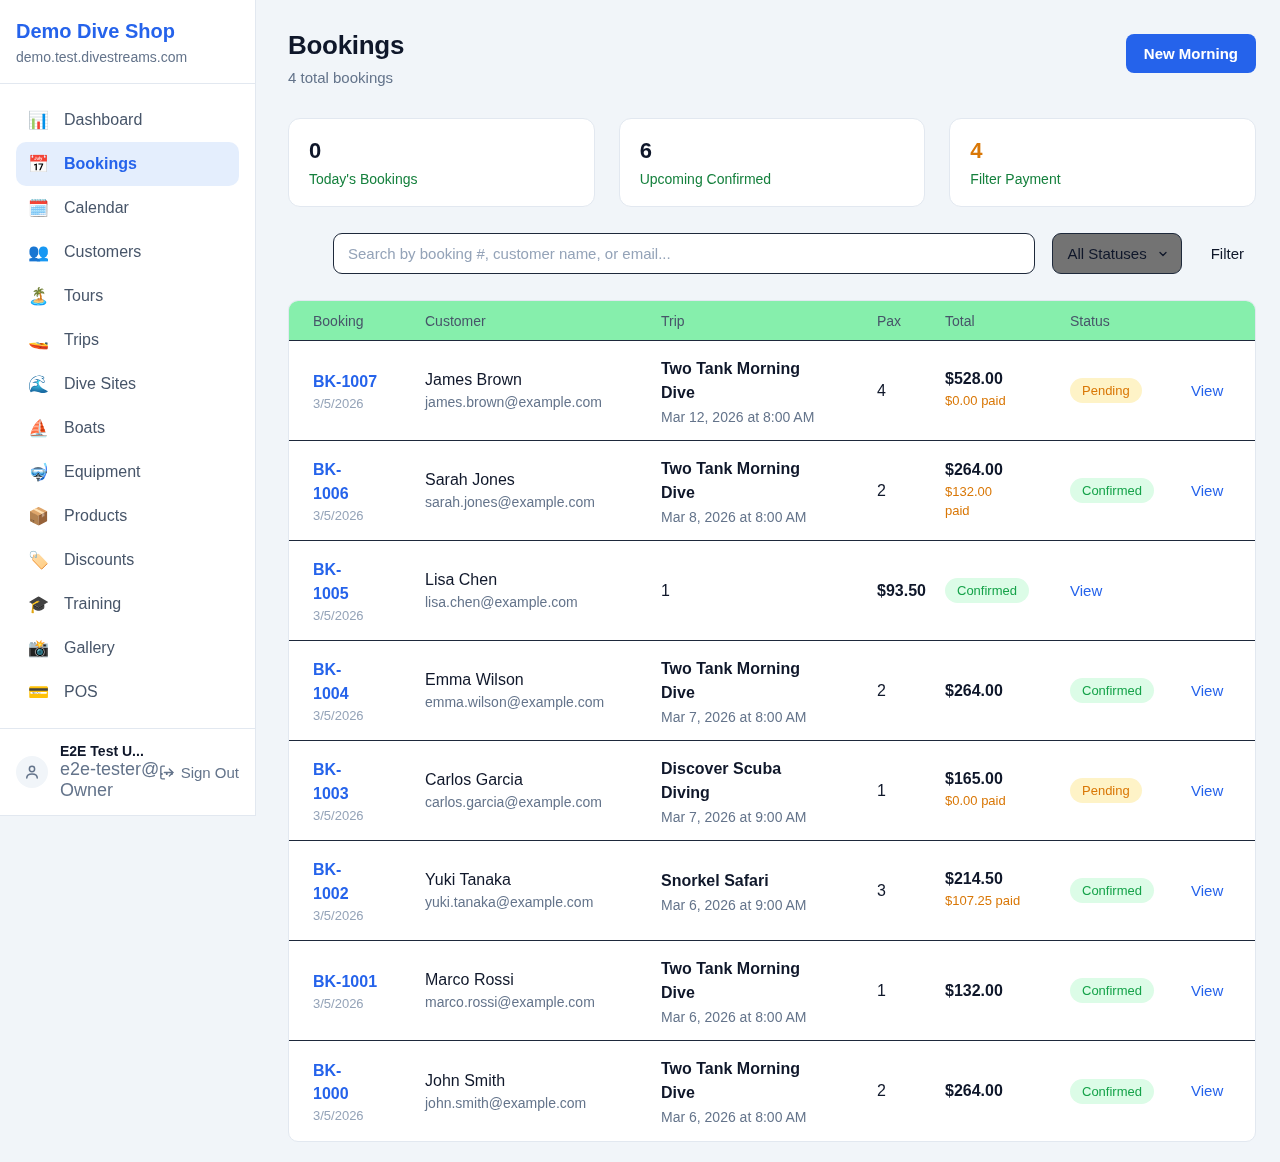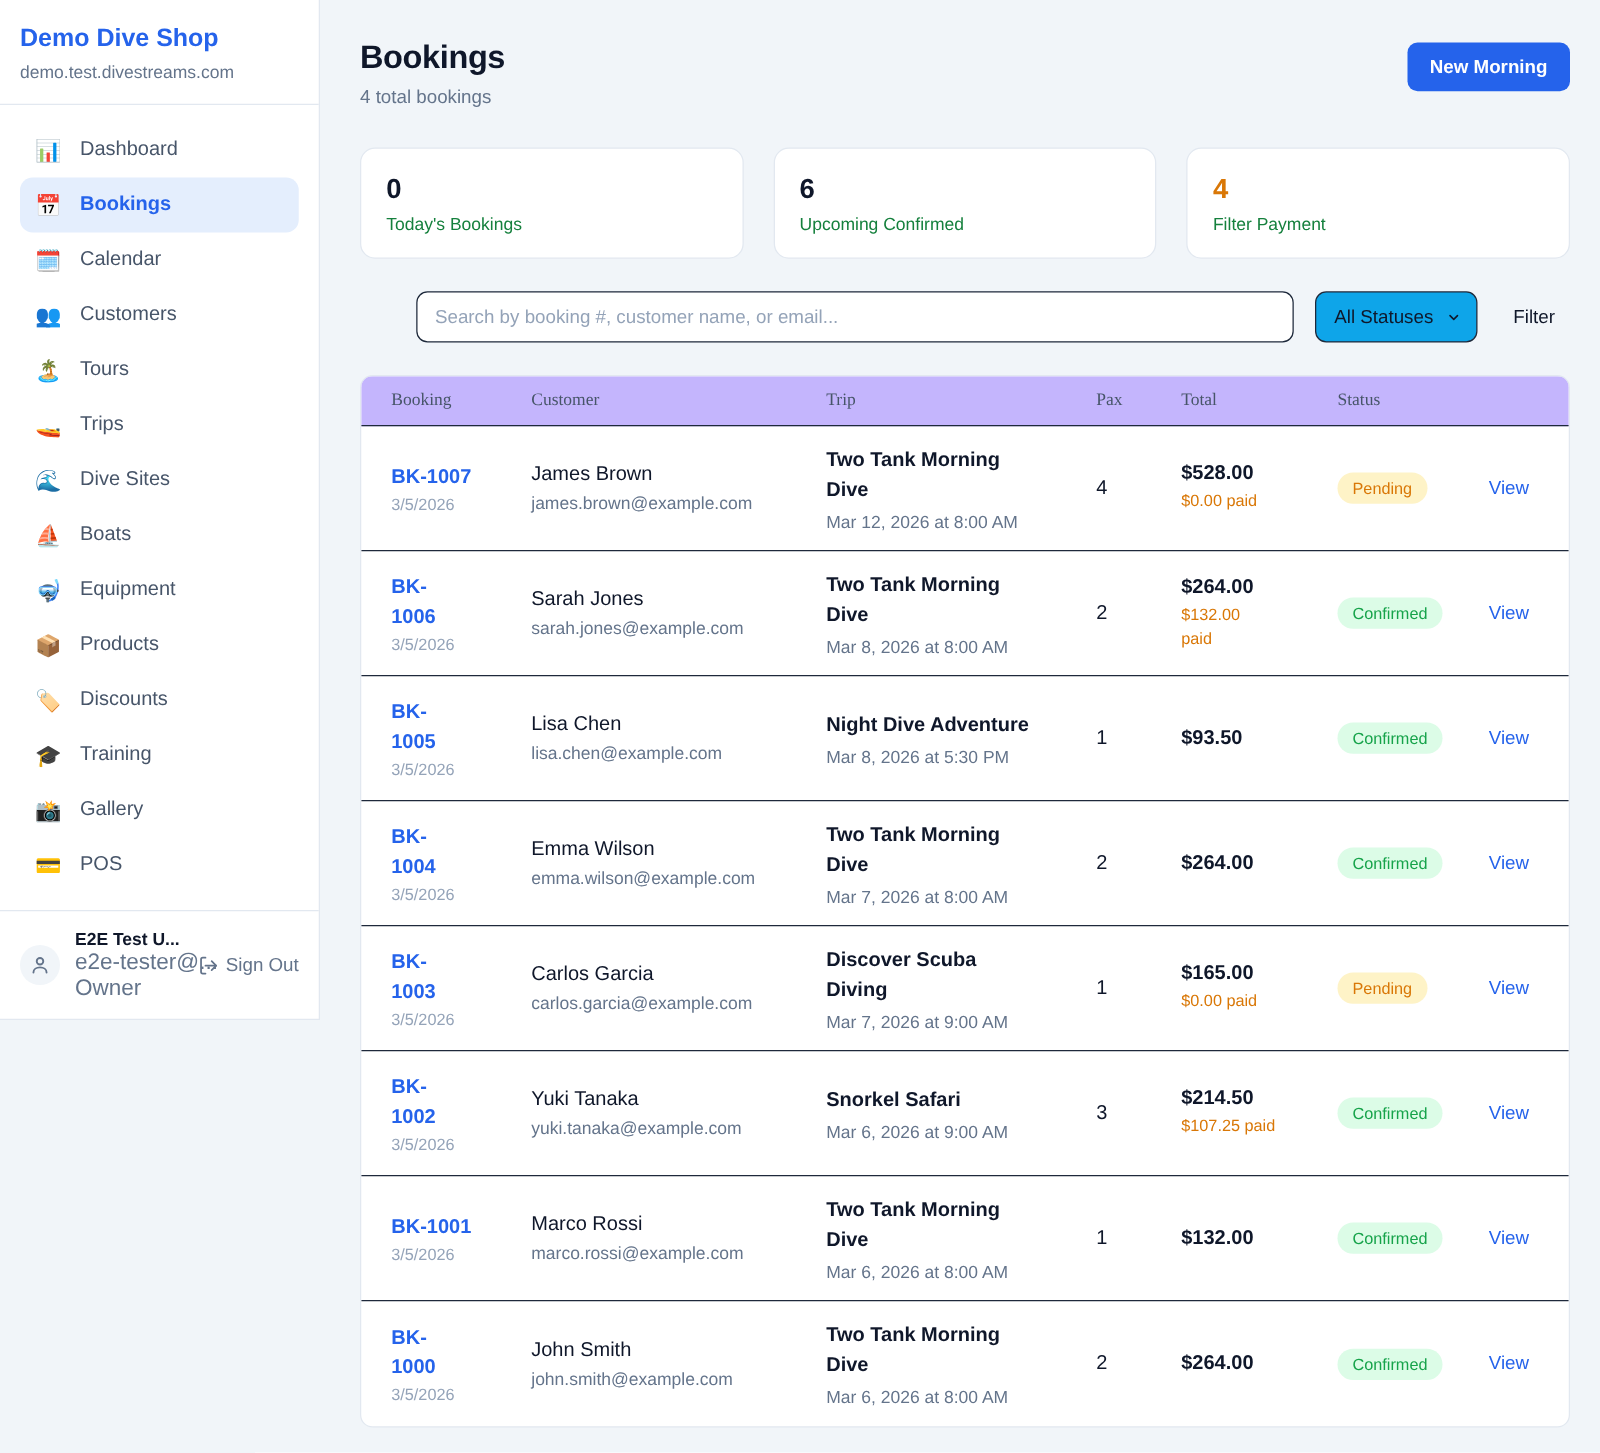--- a/index.html
+++ b/index.html
@@ -67,41 +67,40 @@
   
   .filter-row { display:flex; align-items:center; gap:17px; margin-top:26px;margin-left:45px; }
   .search-input {
     flex:1; height:41px; border:1.5px solid #1e293b; border-radius:9px;
     padding:0 14px; font-size:15px; font-family:inherit; color:#0f172a;
     background:#fff; outline:none;
   }
   .search-input::placeholder { color:#94a3b8; }
   .status-select {
     height:41px; display:flex; align-items:center; gap:10px;
-    border:1.5px solid #1e293b; border-radius:9px; background:#0ea5e9;
+    border:1.5px solid #1e293b; border-radius:9px; background:#737373;
     padding:0 12px 0 14px; font-size:15px; cursor:pointer; white-space:nowrap;
   }
   .filter-btn {
     background:none; border:none; cursor:pointer; font-family:inherit;
     font-size:15px; color:#0f172a; padding:0 12px;
   }
   
   .table-card {
     margin-top:26px; background:#fff;
     border:1px solid #e2e8f0; border-radius:10px; overflow:hidden;
   }
   .tgrid {
     display:grid;
     grid-template-columns:112px 236px 216px 68px 125px 121px minmax(40px,1fr);
     padding:0 24px; align-items:center;
   }
   .thead {
-    height:40px; background:#c4b5fd;
+    height:40px; background:#86efac;
     border-bottom:1.5px solid #1e293b;
-    font-family:Liberation Serif, serif;
   }
   .th { font-size:14px; color:#475569; }
   .trow { min-height:100px; border-bottom:1px solid #1e293b; padding-top:14px; padding-bottom:14px; }
   .trow:last-child { border-bottom:none; }
   .booking-id { color:#2563eb; font-size:16px; font-weight:600; line-height:1.45; display:block; text-decoration:none; cursor:pointer; }
   .wrap-id { max-width:40px; }
   .booking-date { font-size:13px; color:#94a3b8; margin-top:3px; }
   .customer-name { font-size:16px; font-weight:500; }
   .customer-email { font-size:14px; color:#64748b; margin-top:5px; }
   .trip-name { font-size:16px; font-weight:600; line-height:1.5; }
@@ -324,24 +323,20 @@
 
   <div class="tgrid trow">
     <div>
       <a class="booking-id wrap-id">BK-1005</a>
       <div class="booking-date">3/5/2026</div>
     </div>
     <div>
       <div class="customer-name">Lisa Chen</div>
       <div class="customer-email">lisa.chen@example.com</div>
     </div>
-    <div>
-      <div class="trip-name">Night Dive Adventure</div>
-      <div class="trip-time">Mar 8, 2026 at 5:30 PM</div>
-    </div>
     <div class="pax-cell">1</div>
     <div>
       <div class="total-amount">$93.50</div>
 
     </div>
     <div><span class="badge confirmed" style="background: rgb(220, 252, 231); color: rgb(22, 163, 74);">Confirmed</span></div>
     <div><a class="view-link">View</a></div>
   </div>
 
   <div class="tgrid trow">

